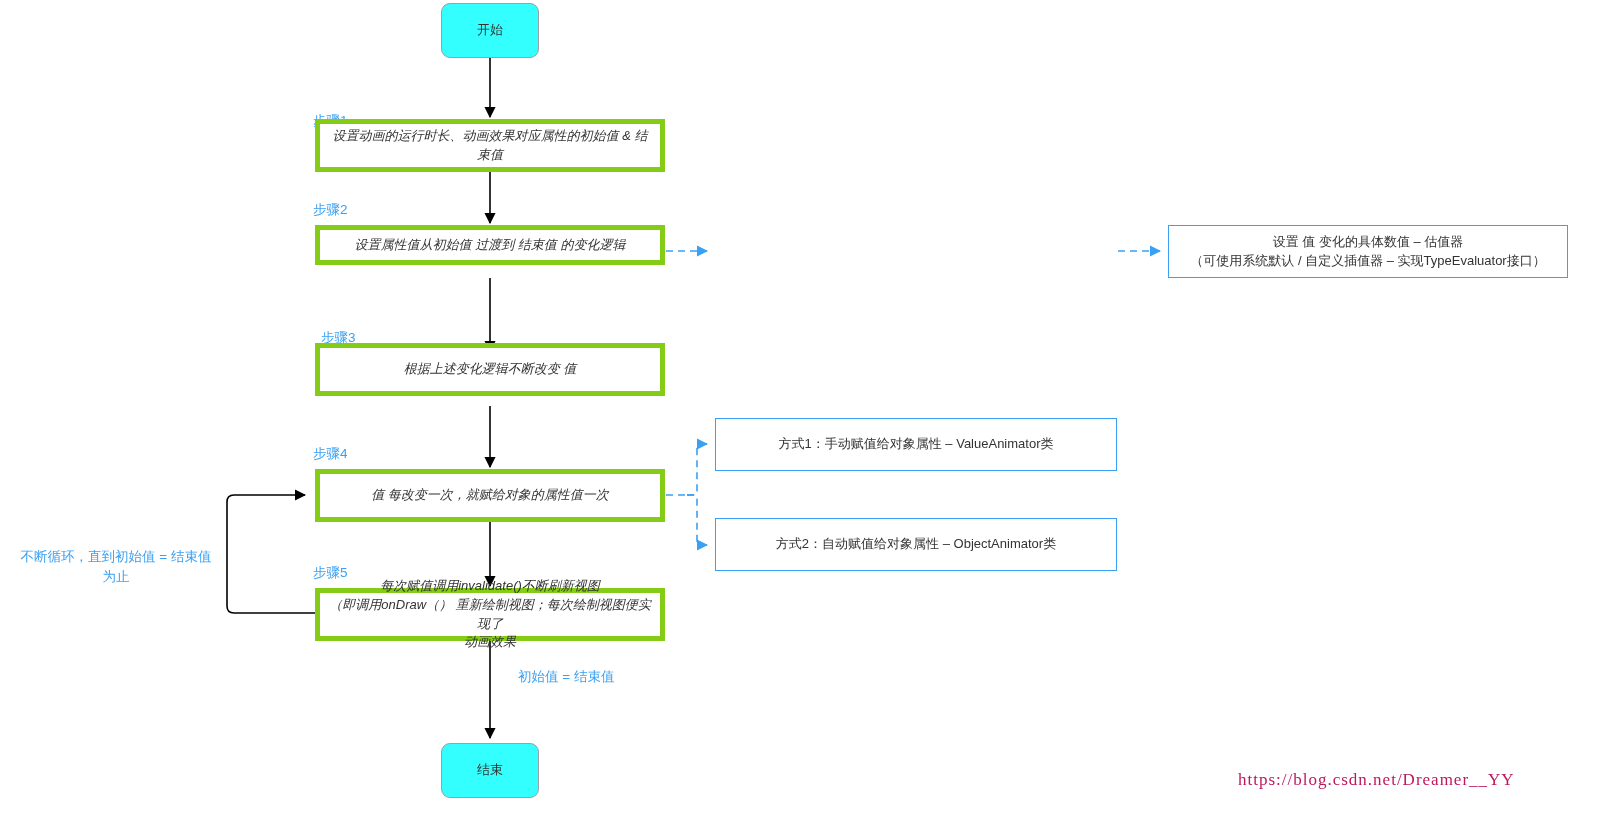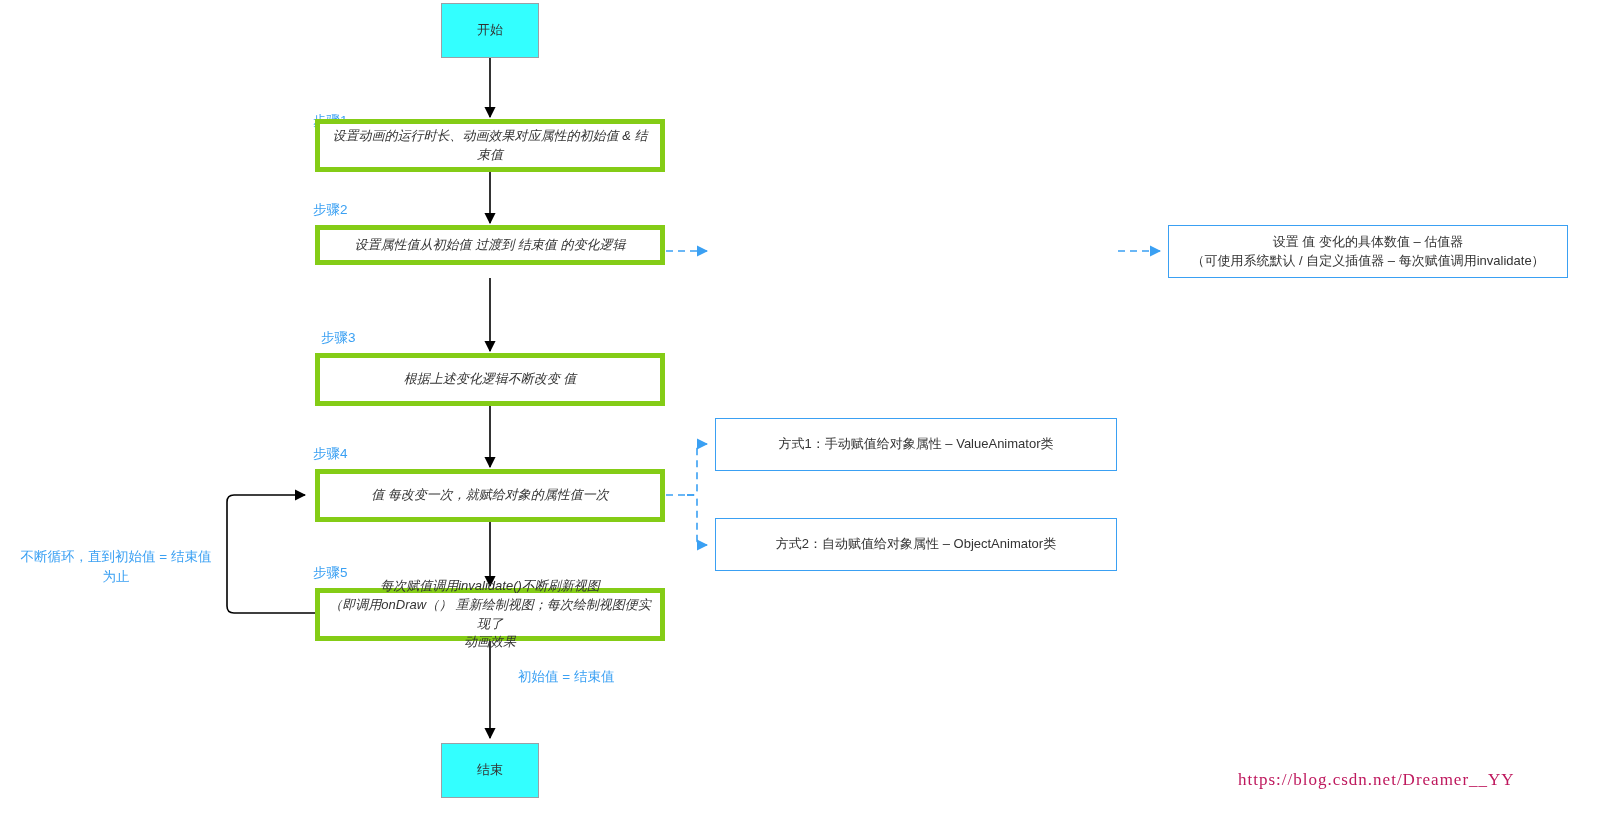--- a/index.html
+++ b/index.html
@@ -40,21 +40,21 @@
   }
   .node.gray {
     border: 5px solid #84cc16;
     font-style: italic;
   }
   .node.blue {
     border: 1px solid #3aa0f3;
   }
   .node.terminal {
     border: 1px solid #9aa0a6;
-    border-radius: 0;
+    border-radius: 9px;
     background: #33ffff;
     color: #333333;
   }
   .steplabel {
     position: absolute;
     color: #3aa0f3;
     font-size: 13.5px;
     white-space: nowrap;
   }
   .edgelabel {
@@ -132,38 +132,38 @@
   <div class="steplabel" style="left:313px; top:564px;">步骤5</div>
 
   <div class="node gray" style="left:315px; top:119px; width:350px; height:53px;">
     <span class="nodetext">设置动画的运行时长、动画效果对应属性的初始值 &amp; 结束值</span>
   </div>
 
   <div class="node gray" style="left:315px; top:225px; width:350px; height:40px;">
     <span class="nodetext">设置属性值从初始值 过渡到 结束值 的变化逻辑</span>
   </div>
 
-  <div class="node gray" style="left:315px; top:353px; width:350px; height:53px;">
+  <div class="node gray" style="left:315px; top:343px; width:350px; height:53px;">
     <span class="nodetext">根据上述变化逻辑不断改变 值</span>
   </div>
 
   <div class="node gray" style="left:315px; top:469px; width:350px; height:53px;">
     <span class="nodetext">值 每改变一次，就赋给对象的属性值一次</span>
   </div>
 
   <div class="node gray" style="left:315px; top:588px; width:350px; height:53px;">
     <span class="nodetext">每次赋值调用invalidate()不断刷新视图
 （即调用onDraw（） 重新绘制视图；每次绘制视图便实现了
 动画效果</span>
   </div>
 
 
   <div class="node blue" style="left:1168px; top:225px; width:400px; height:53px;">
     <span class="nodetext">设置 值 变化的具体数值 – 估值器
-（可使用系统默认 / 自定义插值器 – 每次赋值调用invalidate）</span>
+（可使用系统默认 / 自定义插值器 – 实现TypeEvaluator接口）</span>
   </div>
 
   <div class="node blue" style="left:715px; top:418px; width:402px; height:53px;">
     <span class="nodetext">方式1：手动赋值给对象属性 – ValueAnimator类</span>
   </div>
 
   <div class="node blue" style="left:715px; top:518px; width:402px; height:53px;">
     <span class="nodetext">方式2：自动赋值给对象属性 – ObjectAnimator类</span>
   </div>
 

